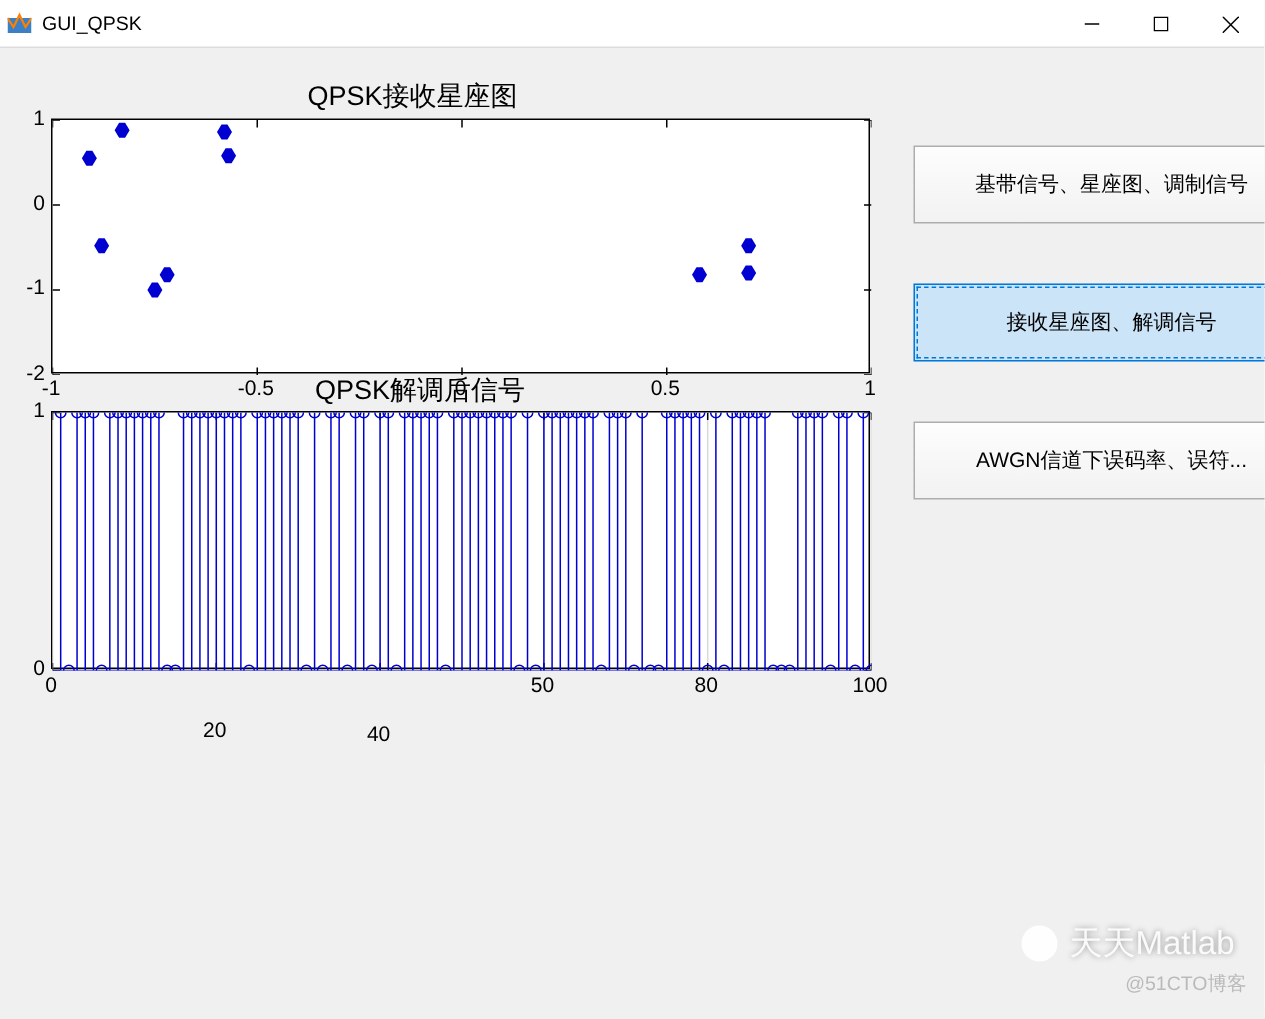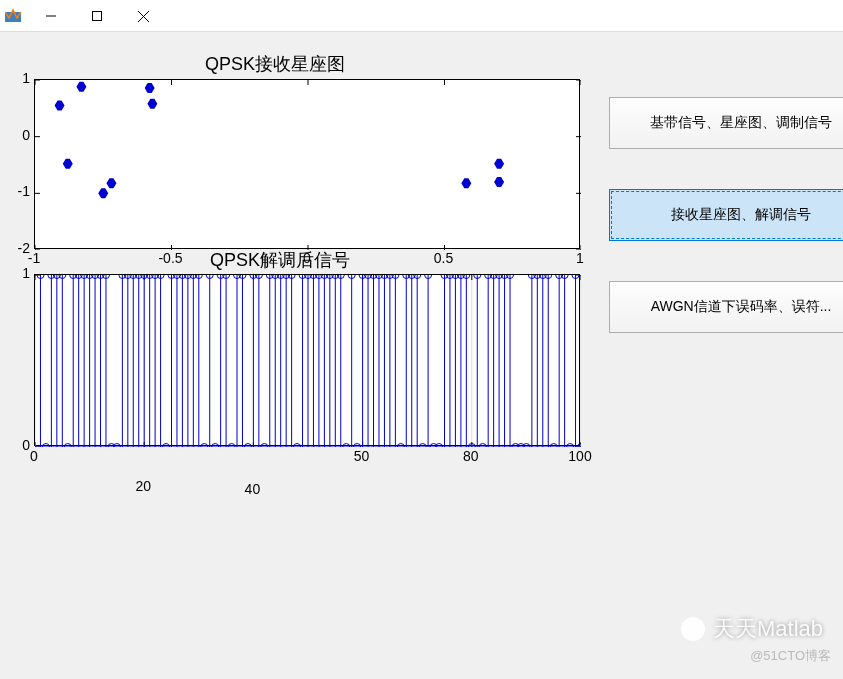--- a/index.html
+++ b/index.html
@@ -138,20 +138,21 @@
 </head>
 <body>
 
 <div class="titlebar">
   <span class="app-icon">
     <svg width="16" height="16" viewBox="0 0 16 16">
       <rect x="0" y="4" width="16" height="10" fill="#3b7fc4"></rect>
       <path d="M0 4 L4 10 L8 2 L12 10 L16 4" stroke="#ff7f00" stroke-width="1.5" fill="none"></path>
     </svg>
   </span>
+  <span class="app-title">GUI_QPSK</span>
   <div class="winbtns">
     <div class="winbtn">
       <svg width="10" height="10">
           <line x1="0" y1="5" x2="10" y2="5" stroke="#000" stroke-width="1"></line>
         </svg>
     </div>
     <div class="winbtn">
       <svg width="10" height="10">
           <rect x="0.5" y="0.5" width="9" height="9" stroke="#000" fill="none" stroke-width="1"></rect>
         </svg>

